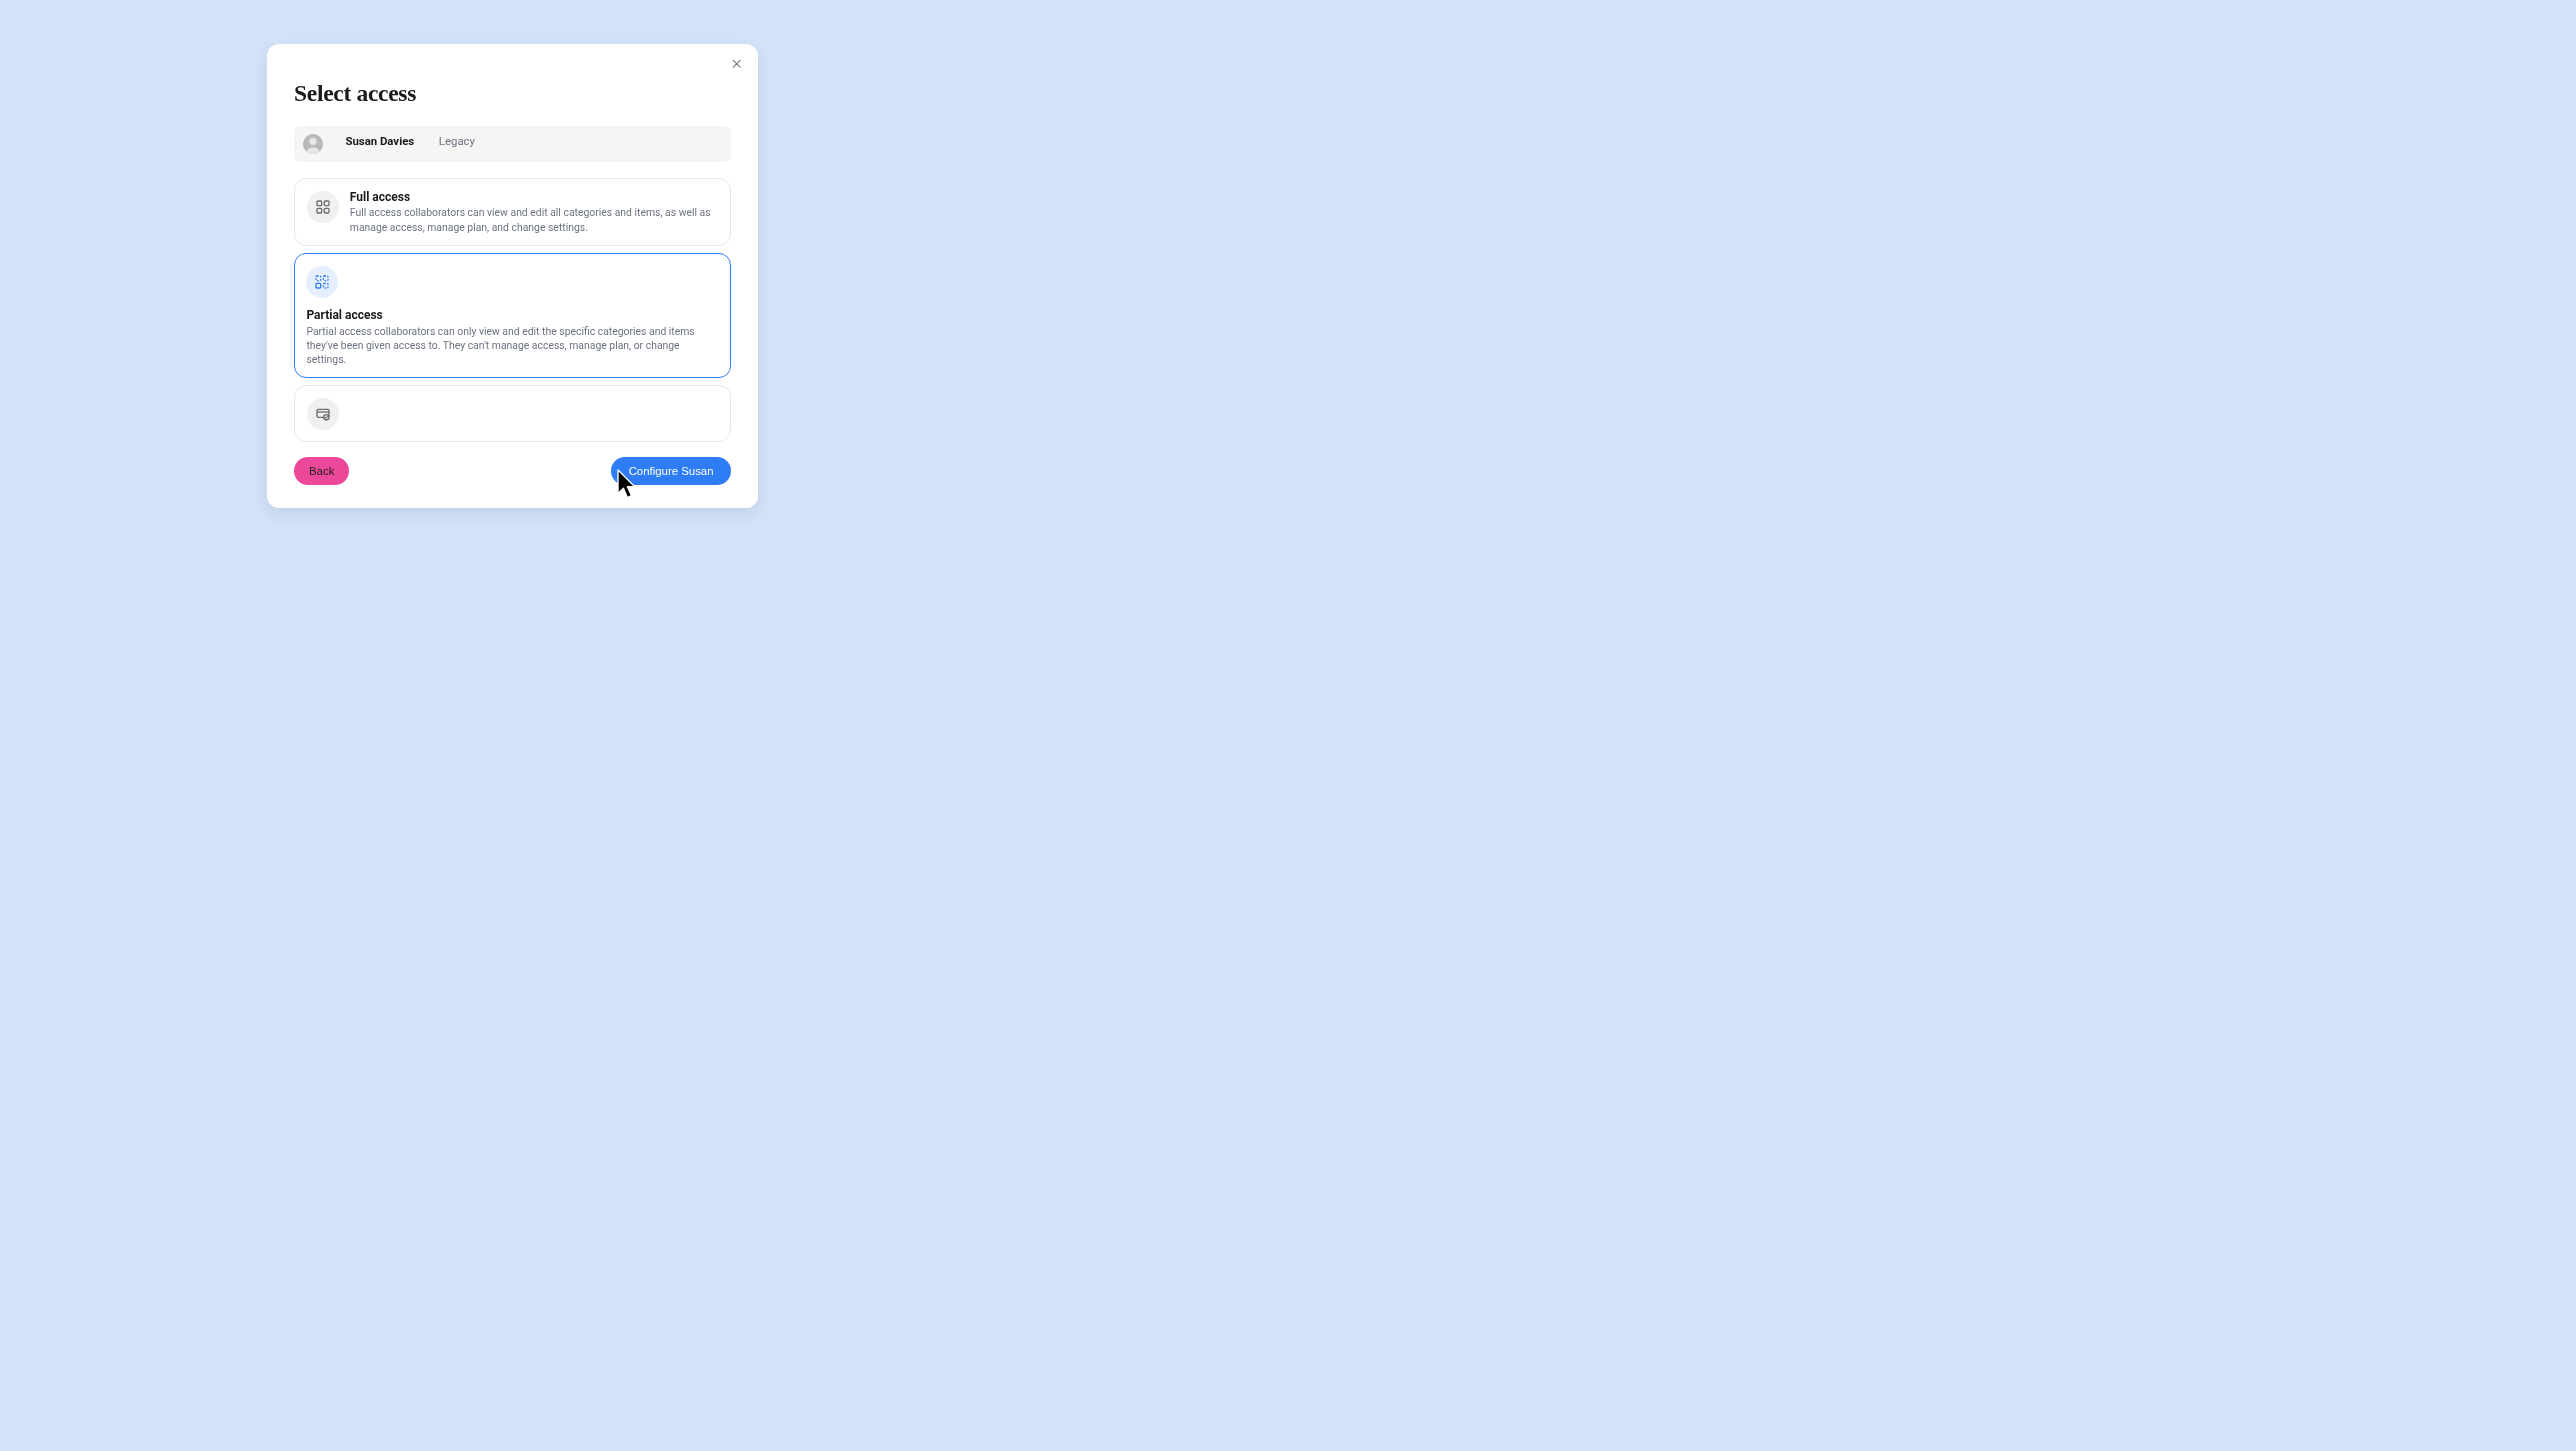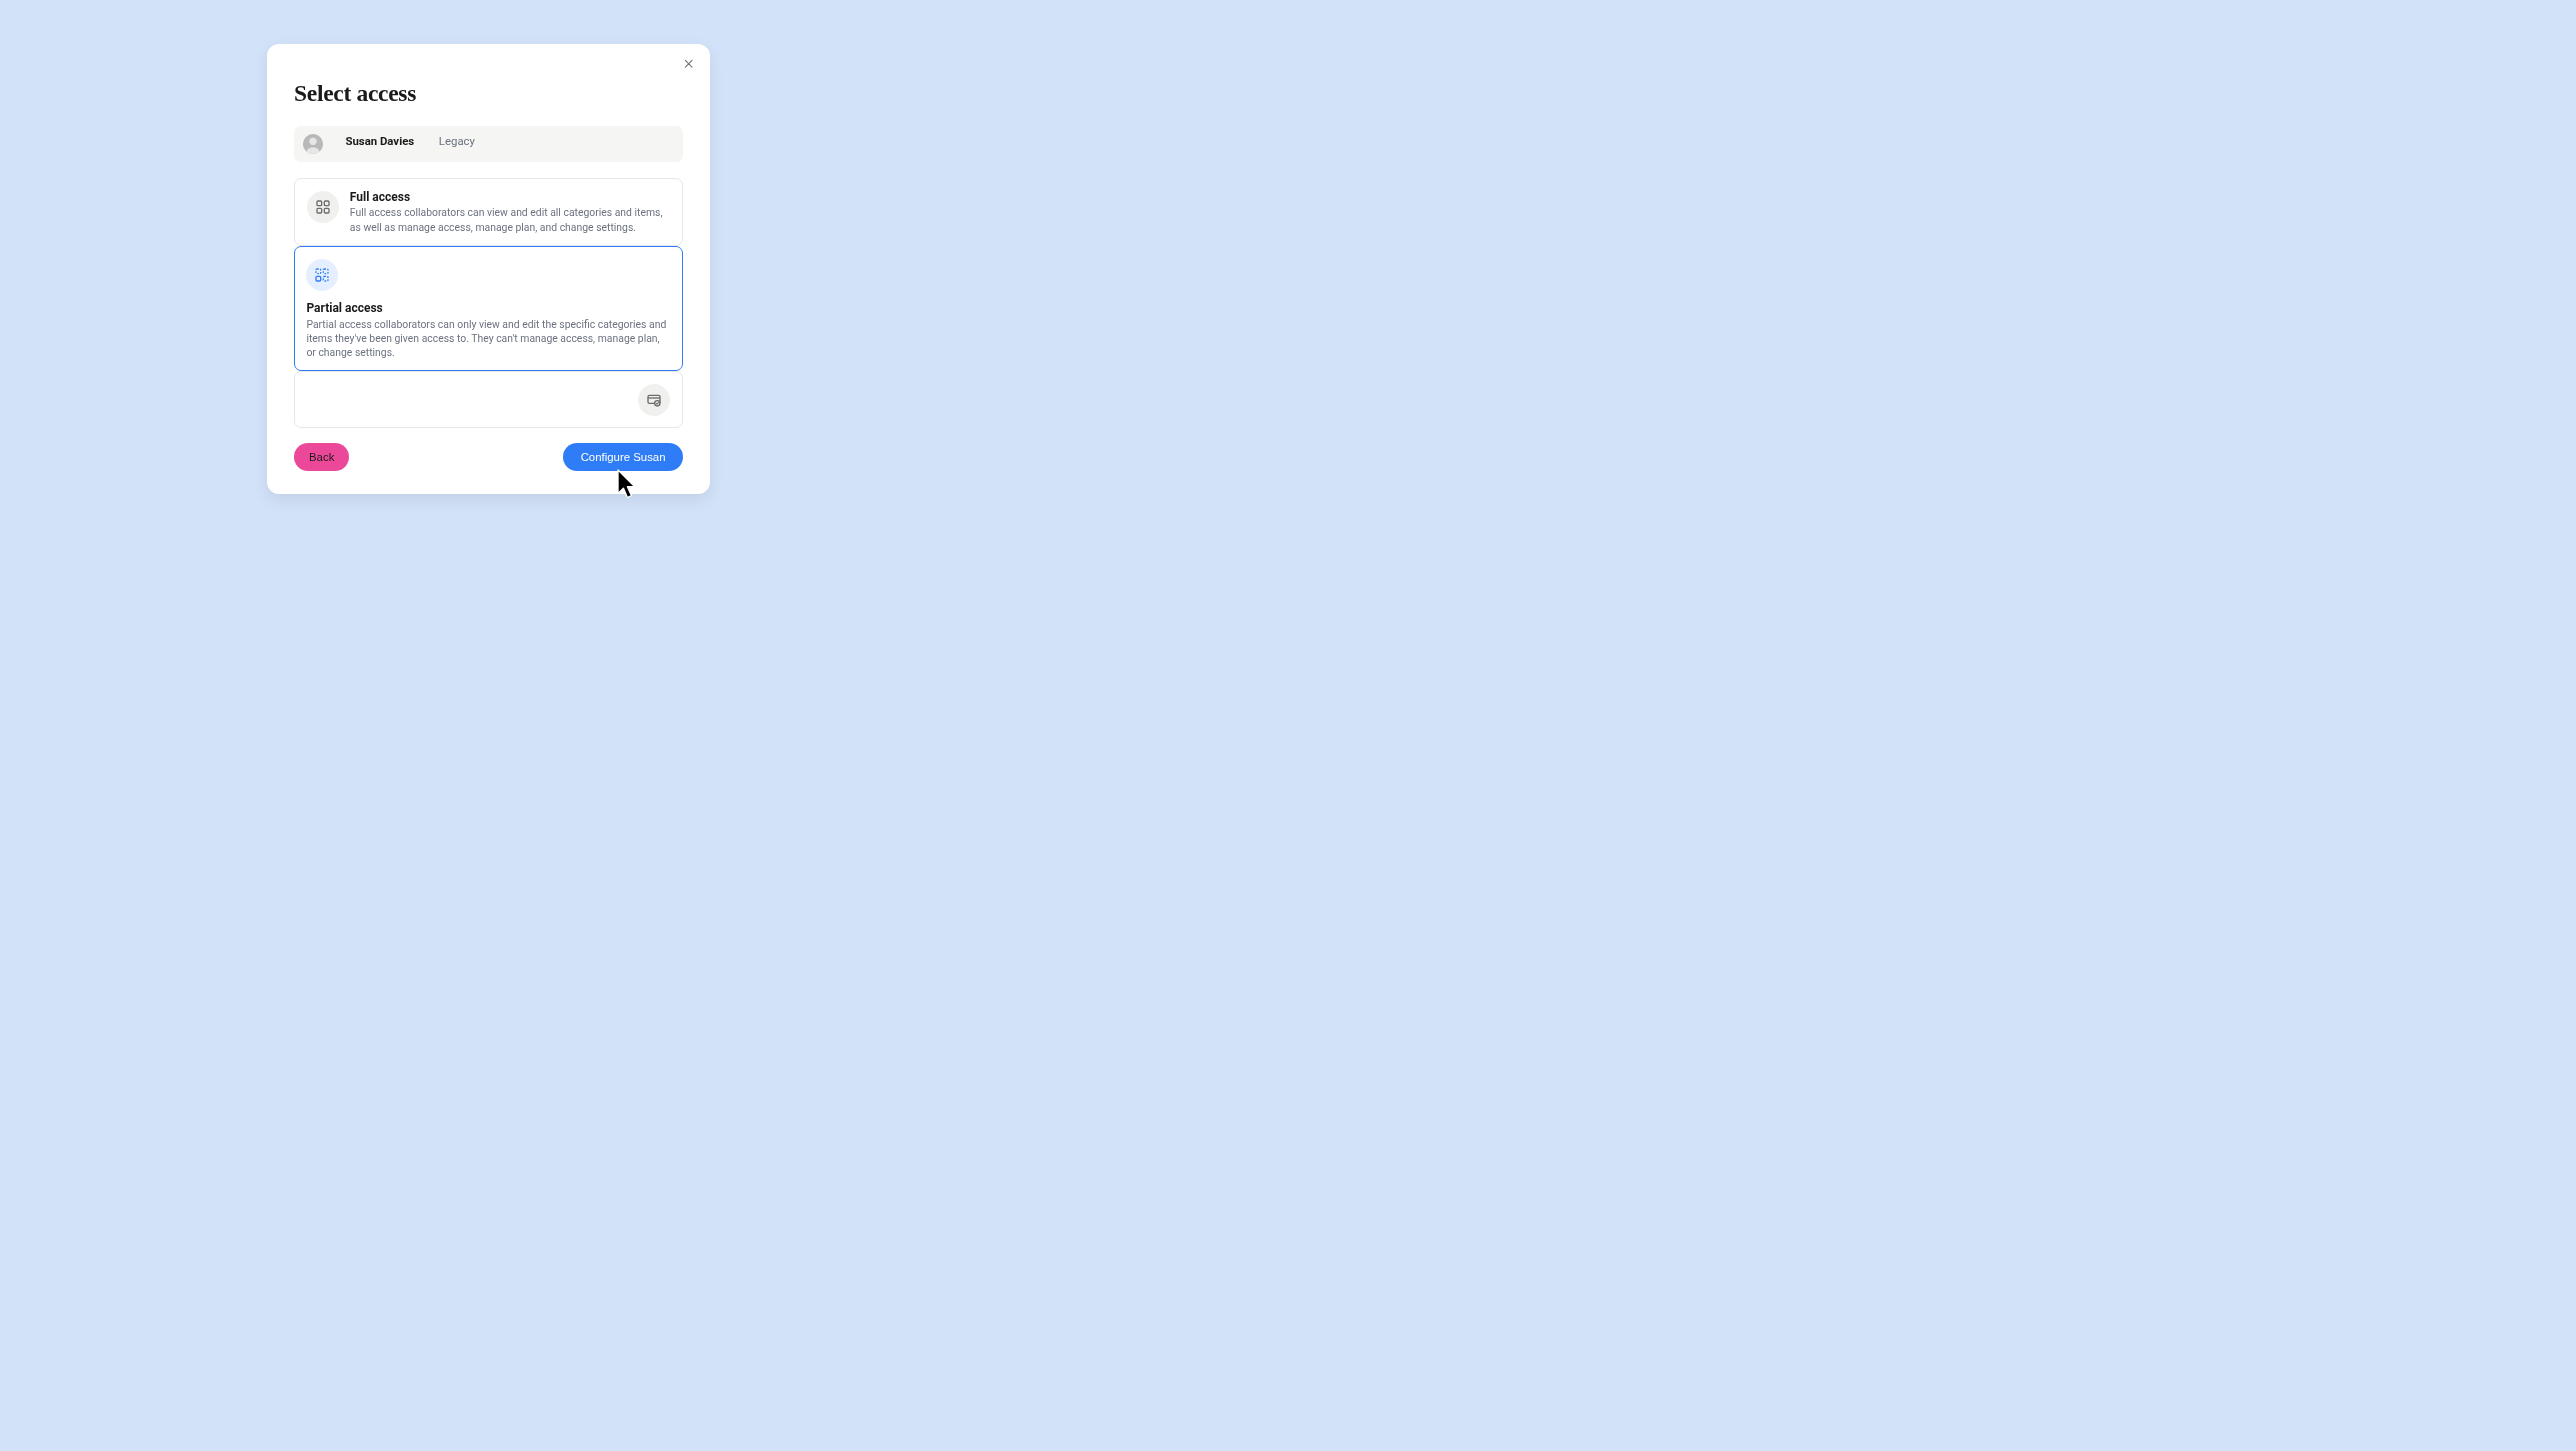--- a/index.html
+++ b/index.html
@@ -14,21 +14,21 @@
       width: 978px;
       height: 548px;
       position: relative;
       overflow: hidden;
     }
 
     .modal {
       position: absolute;
       left: 267px;
       top: 44px;
-      width: 443px;
+      width: 491px;
       background: #ffffff;
       border-radius: 12px;
       box-shadow: 0 5.4px 16px rgba(0,0,0,0.08);
       padding: 0;
     }
 
     .close-btn {
       position: absolute;
       right: 10.8px;
       top: 10.8px;
@@ -96,28 +96,27 @@
     }
 
     .user-role {
       font-size: 11.4px;
       color: #6b7280;
       margin-left: 2.7px;
     }
 
     .option {
       border: 0.7px solid #e5e7eb;
-      border-radius: 7px;
+      border-radius: 12px;
       padding: 10.8px 12px;
       display: flex;
       gap: 10.8px;
-      margin-bottom: 0;
+      margin-bottom: 7px;
       cursor: pointer;
       align-items: flex-start;
-      justify-content: flex-end;
     }
 
     .option.selected {
       border: 1.3px solid #2f7df6;
       padding: 10px 11.4px;
       flex-direction: column;
     }
 
     .option-icon {
       width: 32px;

